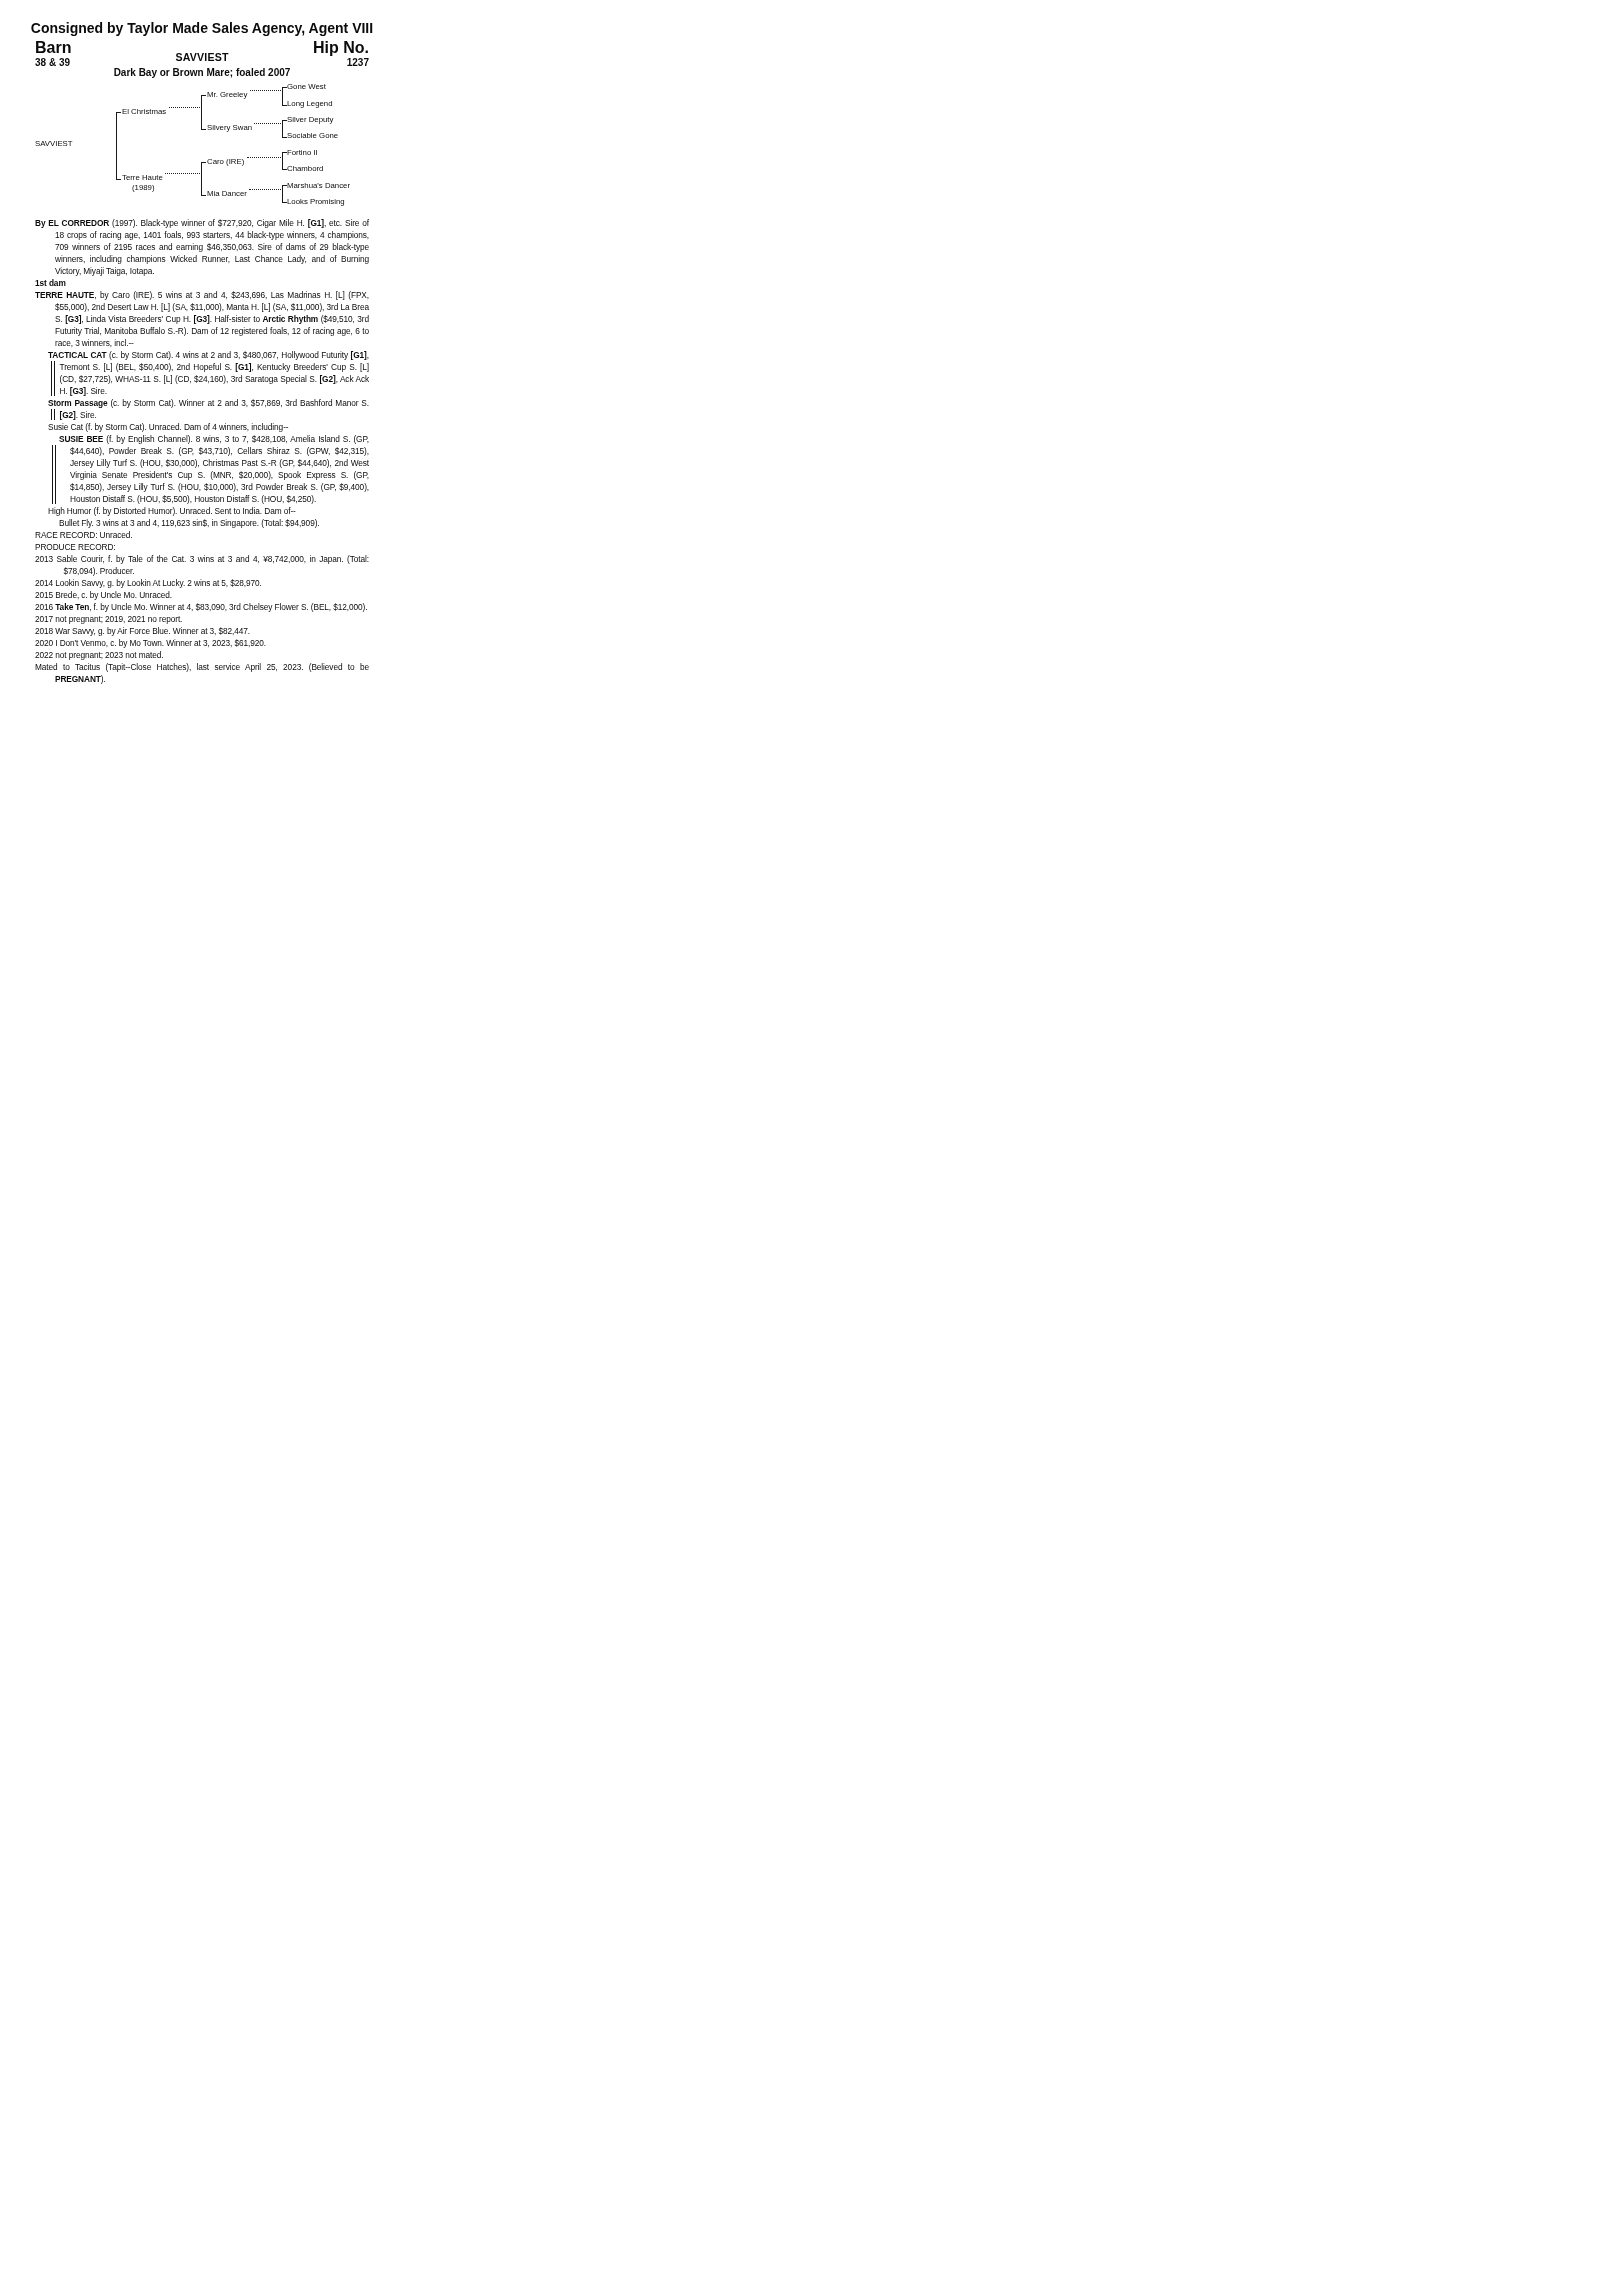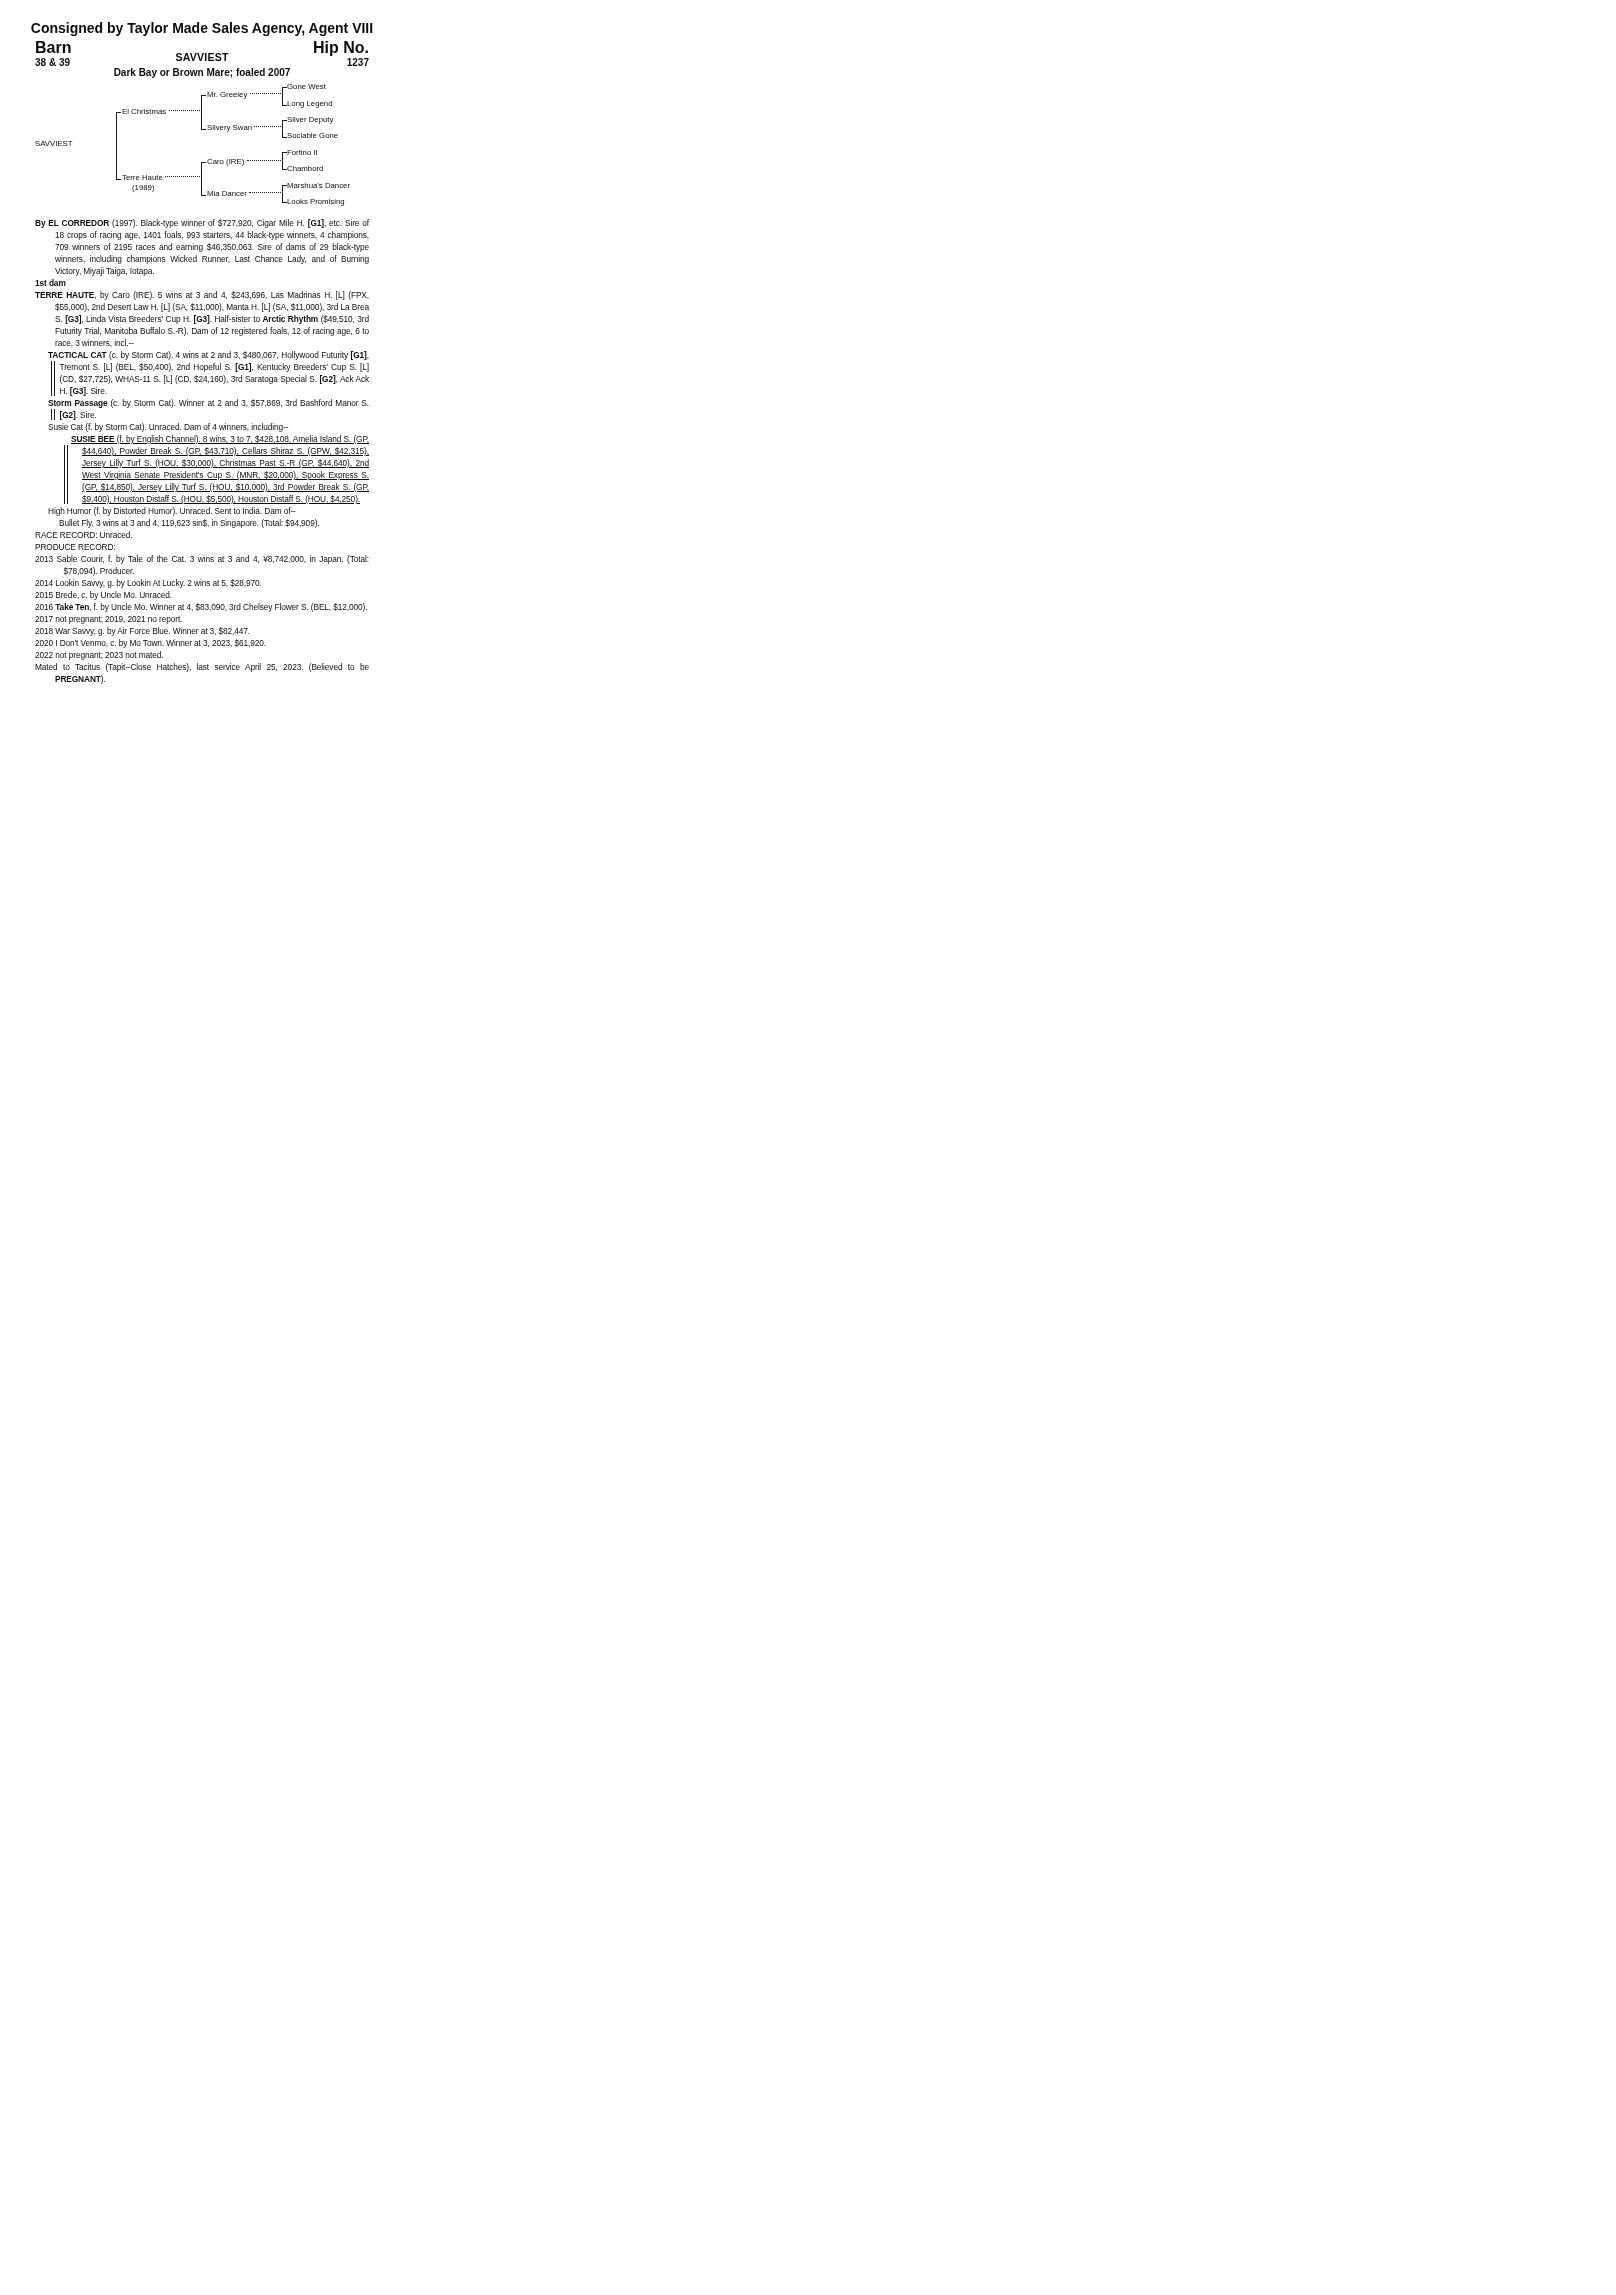--- a/index.html
+++ b/index.html
@@ -14,32 +14,32 @@
   .hdr-barn-value{position:absolute;left:35px;top:57px;font-size:10px;font-weight:700;}
   .hdr-hip-label{position:absolute;right:35px;top:39px;font-size:16px;font-weight:700;text-align:center;}
   .hdr-hip-value{position:absolute;right:35px;top:57px;font-size:10px;font-weight:700;text-align:right;}
   .hdr-name{position:absolute;left:0;right:0;top:51px;text-align:center;
             font-size:10.6px;font-weight:700;letter-spacing:0.2px;}
   .hdr-desc{position:absolute;left:0;right:0;top:67px;text-align:center;
             font-size:10px;font-weight:700;}
 
   
   .ped{position:absolute;font-size:7.8px;line-height:9.2px;white-space:nowrap;}
-  .pedrow{display:flex;align-items:center;}
+  .pedrow{display:flex;align-items:flex-start;}
   .leader{flex:1;min-width:5.5px;border-bottom:0.9px dotted #222;margin:0 1.4px 1.4px 2.3px;}
   .bracket{position:absolute;width:3.7px;border-left:0.9px solid #1a1a1a;
            border-top:0.9px solid #1a1a1a;border-bottom:0.9px solid #1a1a1a;}
 
   
   .body-text{position:absolute;left:35px;top:217px;width:334px;
              font-size:8.3px;line-height:12px;letter-spacing:-0.1px;}
   .para{text-align:justify;position:relative;margin:0;}
   .p-hang{padding-left:20px;text-indent:-20px;}
   .p-ind1{margin-left:13px;padding-left:11.5px;text-indent:-11.5px;}
-  .p-ind2{margin-left:36px;padding-left:11px;text-indent:-11px;text-decoration:underline;}
+  .p-ind2{margin-left:24px;padding-left:11px;text-indent:-11px;}
   .p-ind1s{margin-left:24px;}
   .p-year{padding-left:28.5px;text-indent:-28.5px;}
   .vrule{position:absolute;top:12.4px;bottom:1.4px;width:1.8px;
          border-left:0.7px solid #161616;border-right:0.7px solid #161616;}
   .v1{left:3.2px;}
   .v2{left:-7.3px;}
   b{font-weight:700;}
 </style>
 </head>
 <body>

